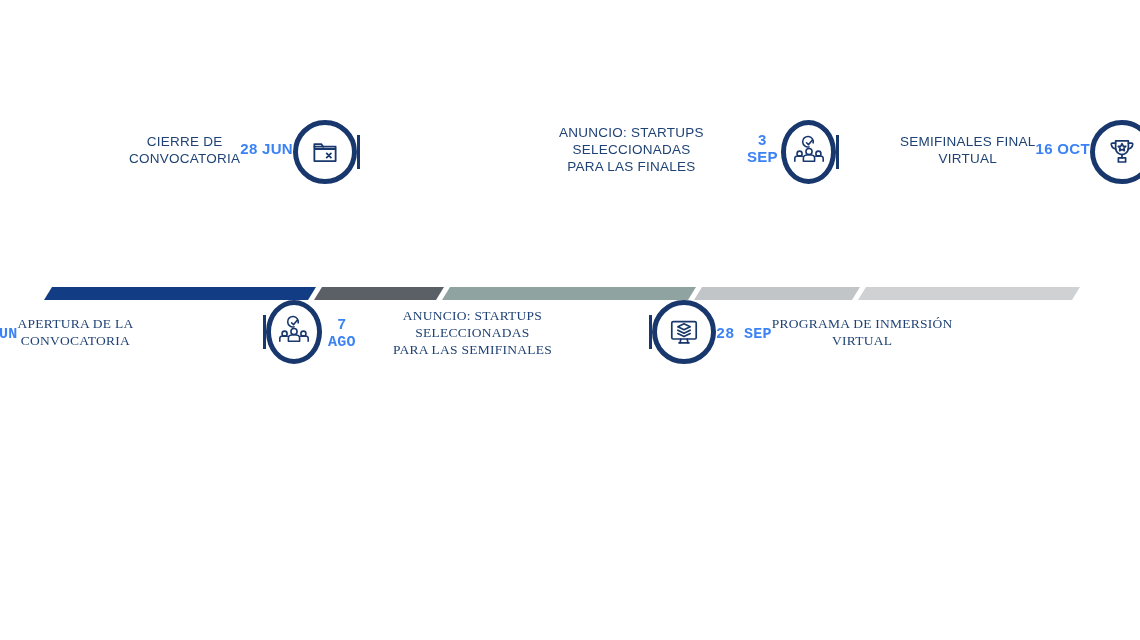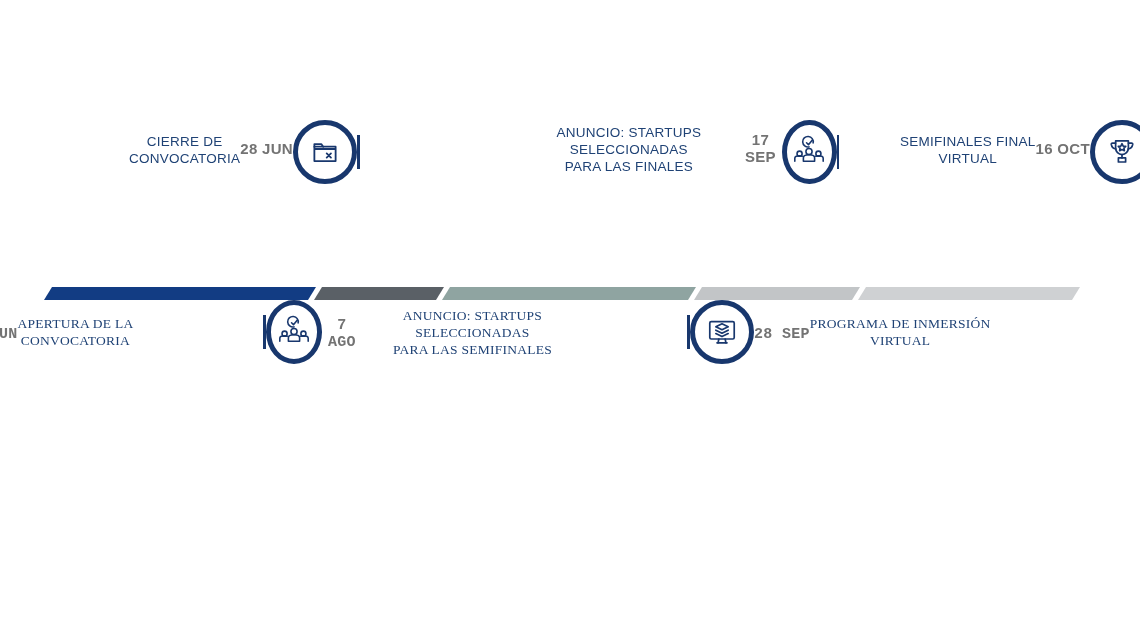--- a/index.html
+++ b/index.html
@@ -51,21 +51,21 @@
     letter-spacing: 0.25px;
     text-align: center;
     color: #1f4275;
     white-space: pre-line;
     font-weight: 400;
   }
   .ms-date {
     font-size: 15px;
     font-weight: bold;
     letter-spacing: 0.3px;
-    color: #737373;
+    color: #3b82f6;
     text-align: center;
   }
 
   .ms-circle {
     width: 64px;
     height: 64px;
     border-radius: 50%;
     border: 5px solid #18376d;
     background: #ffffff;
     display: flex;
@@ -165,39 +165,39 @@
       </span>
     </div>
     <div class="ms-date">7 AGO</div>
     <div class="ms-title">ANUNCIO: STARTUPS SELECCIONADAS
 PARA LAS SEMIFINALES</div>
   </div>
 
   <div class="milestone above" style="left:679px; top:120px;">
     <div class="ms-title">ANUNCIO: STARTUPS SELECCIONADAS
 PARA LAS FINALES</div>
-    <div class="ms-date">17 SEP</div>
+    <div class="ms-date">3 SEP</div>
     <div class="ms-circle">
       <span>
         <svg width="36" height="36" viewBox="0 0 34 34" fill="none" stroke="#18376d" stroke-width="1.5" stroke-linecap="round" stroke-linejoin="round">
           <path d="M20.9 8.4 A5 5 0 1 0 17 12.2"></path>
           <path d="M14.7 8.3 L16.5 10.1 L20.2 5.6"></path>
           <circle cx="17" cy="16.6" r="2.9"></circle>
           <path d="M11.7 25.8 L11.7 22.4 C11.7 20.6 14.1 19.6 17 19.6 C19.9 19.6 22.3 20.6 22.3 22.4 L22.3 25.8 Z"></path>
           <circle cx="8.1" cy="18.6" r="2.4"></circle>
           <path d="M3.6 25.8 L3.6 22.9 C3.6 21.4 5.6 20.6 8.1 20.6 C9 20.6 9.9 20.7 10.6 21"></path>
           <circle cx="25.9" cy="18.6" r="2.4"></circle>
           <path d="M30.4 25.8 L30.4 22.9 C30.4 21.4 28.4 20.6 25.9 20.6 C25 20.6 24.1 20.7 23.4 21"></path>
         </svg>
       </span>
     </div>
     <div class="ms-stem"></div>
   </div>
 
-  <div class="milestone below" style="left:847px; top:300px;">
+  <div class="milestone below" style="left:809px; top:300px;">
     <div class="ms-stem"></div>
     <div class="ms-circle">
       <span>
         <svg width="34" height="34" viewBox="0 0 32 32" fill="none" stroke="#18376d" stroke-width="1.6" stroke-linecap="round" stroke-linejoin="round">
           <rect x="4.5" y="6.2" width="23" height="16.4" rx="1.4"></rect>
           <path d="M13 22.6 L12.3 26.2 M19 22.6 L19.7 26.2"></path>
           <path d="M11.3 26.2 L20.7 26.2"></path>
           <path d="M16 8.3 L21.8 11.1 L16 13.9 L10.2 11.1 Z"></path>
           <path d="M10.2 14.3 L16 17.1 L21.8 14.3"></path>
           <path d="M10.2 17.5 L16 20.3 L21.8 17.5"></path>

